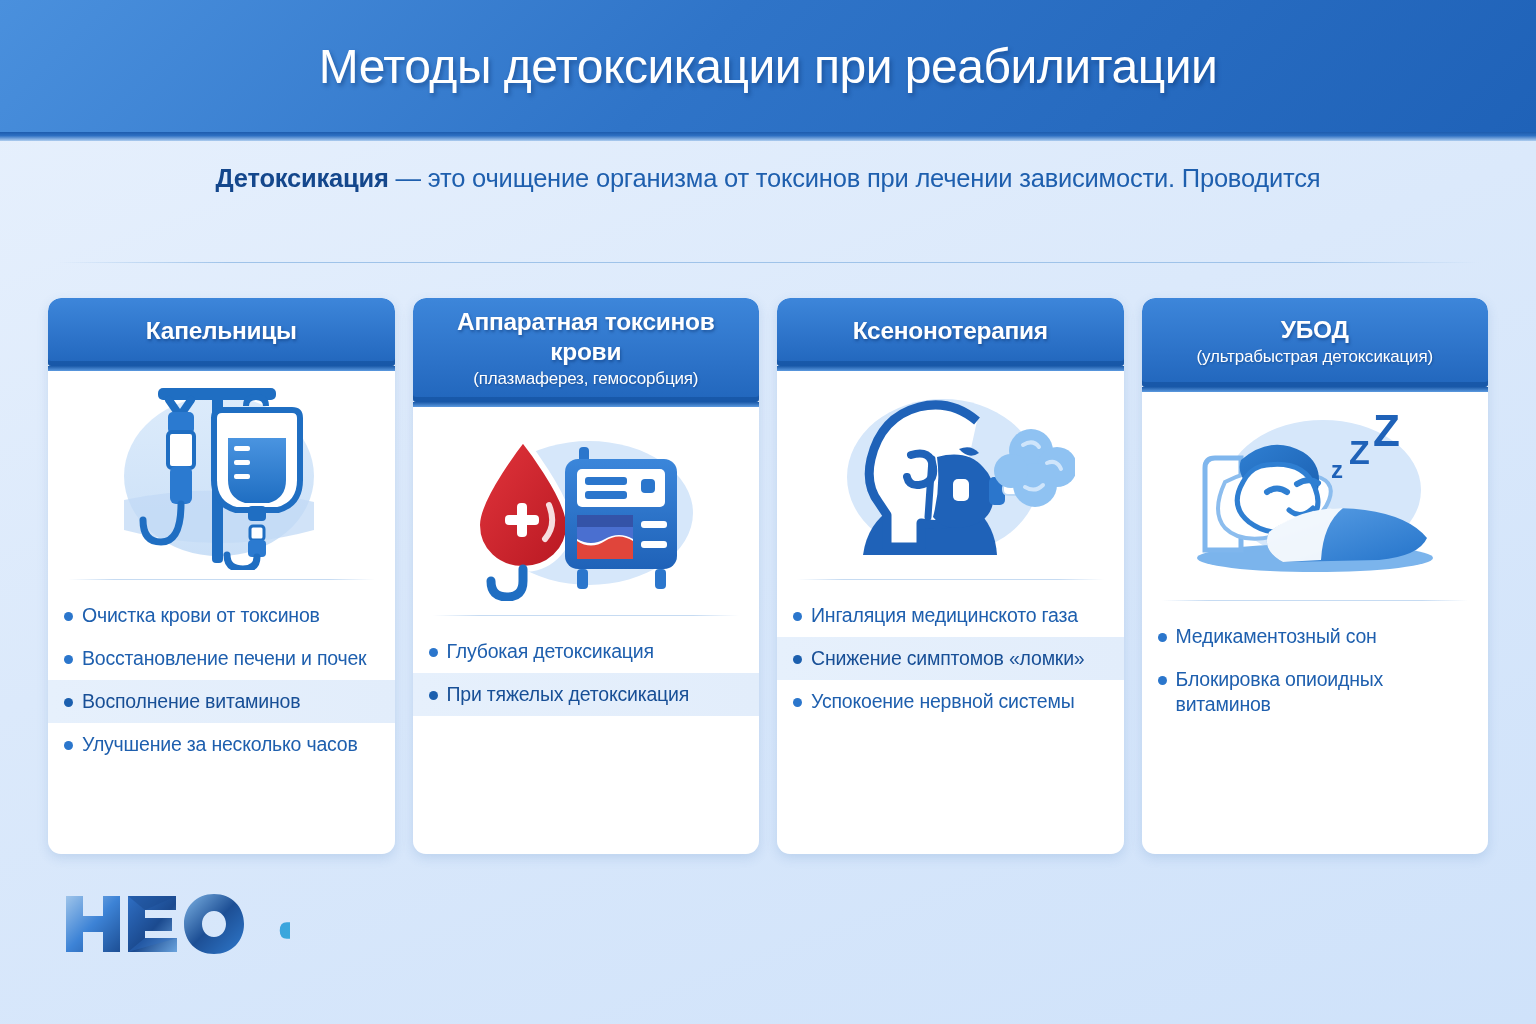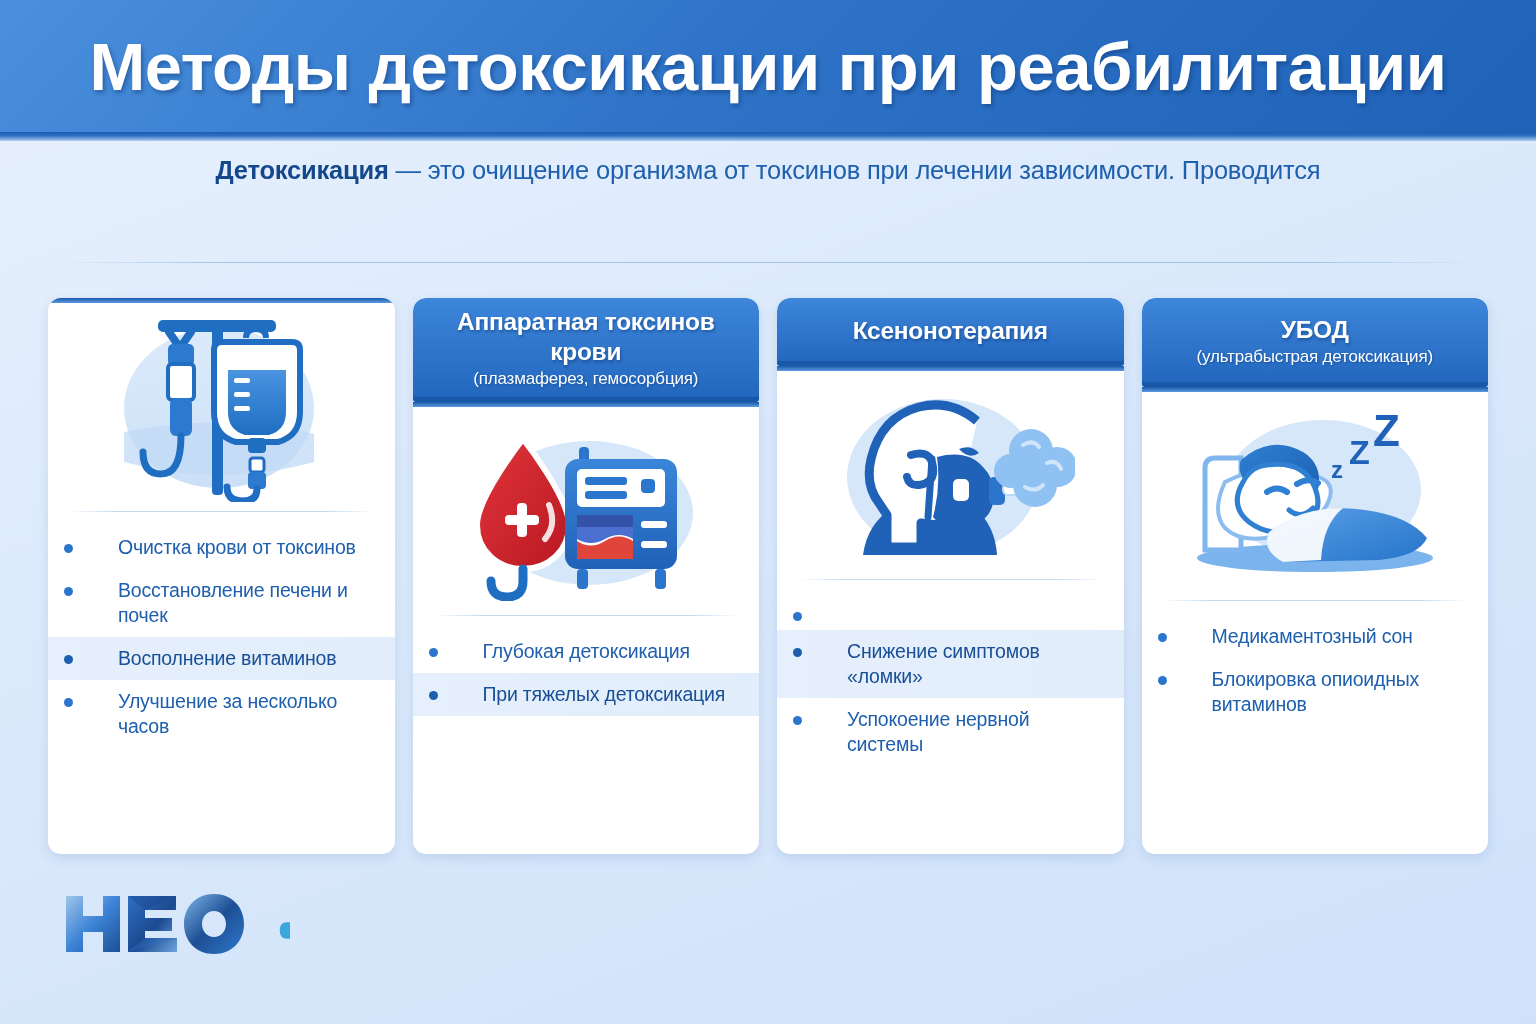--- a/index.html
+++ b/index.html
@@ -27,33 +27,33 @@
     justify-content: center;
   }
   .header-underline {
     position: absolute;
     left: 0; top: 132px;
     width: 1536px;
     height: 9px;
     background: linear-gradient(180deg, #1d5cae 0%, #2d6fc2 40%, #aecdf0 100%);
   }
   .header-title {
-    font-size: 67px;
-    font-weight: bold;
+    font-size: 48px;
+    font-weight: normal;
     color: #ffffff;
     letter-spacing: -0.5px;
     text-shadow: 2px 3px 4px rgba(10,50,110,0.45);
     white-space: nowrap;
   }
 
   
   .subtitle-wrap {
     position: absolute;
     left: 150px;
-    top: 150px;
+    top: 158px;
     width: 1236px;
     text-align: center;
   }
   .subtitle-line {
     font-size: 25.5px;
     color: #1e5fae;
     line-height: 41px;
     letter-spacing: -0.2px;
   }
   .subtitle-line b {
@@ -144,21 +144,20 @@
     list-style: none;
     margin: 0;
     padding: 0 0 18px 0;
     flex: 1;
   }
   .bullet {
     display: flex;
     align-items: flex-start;
     padding: 9px 14px 9px 16px;
     position: relative;
-    gap: 36px;
   }
   .bullet.hl {
     background: #e4eff d;
     background: linear-gradient(90deg, #e6f0fc 0%, #e2edfb 100%);
   }
   .dot {
     width: 9px; height: 9px;
     border-radius: 50%;
     background: #2b76cc;
     margin: 9px 9px 0 0;
@@ -194,20 +193,23 @@
 <div class="subtitle-wrap">
   <div class="subtitle-line">
     <b>Детоксикация</b><span> — это очищение организма от токсинов при лечении зависимости. Проводится</span>
   </div>
 </div>
 <div class="divider"></div>
 
 <div class="cards">
 
   <div class="card">
+    <div class="card-head">
+      <div class="card-title">Капельницы</div>
+    </div>
     <div class="card-head-base"></div>
 
     <div class="icon-area">
       <svg width="230" height="190" viewBox="0 0 230 190">
         <defs>
           <linearGradient id="bgc1" x1="0" y1="0" x2="0" y2="1">
             <stop offset="0" stop-color="#dcebfb"></stop>
               <stop offset="1" stop-color="#cbe0f7"></stop>
           </linearGradient>
           <linearGradient id="bag1" x1="0" y1="0" x2="0" y2="1">
@@ -358,20 +360,21 @@
           <path d="M200 102 q10 6 18 -2"></path>
         </g>
       </svg>
     </div>
 
     <div class="list-sep"></div>
 
     <ul class="bullets">
       <li class="bullet">
         <span class="dot"></span>
+        <span class="bullet-text">Ингаляция медицинското газа</span>
       </li>
       <li class="bullet hl">
         <span class="dot"></span>
         <span class="bullet-text">Снижение симптомов «ломки»</span>
       </li>
       <li class="bullet">
         <span class="dot"></span>
         <span class="bullet-text">Успокоение нервной системы</span>
       </li>
     </ul>

